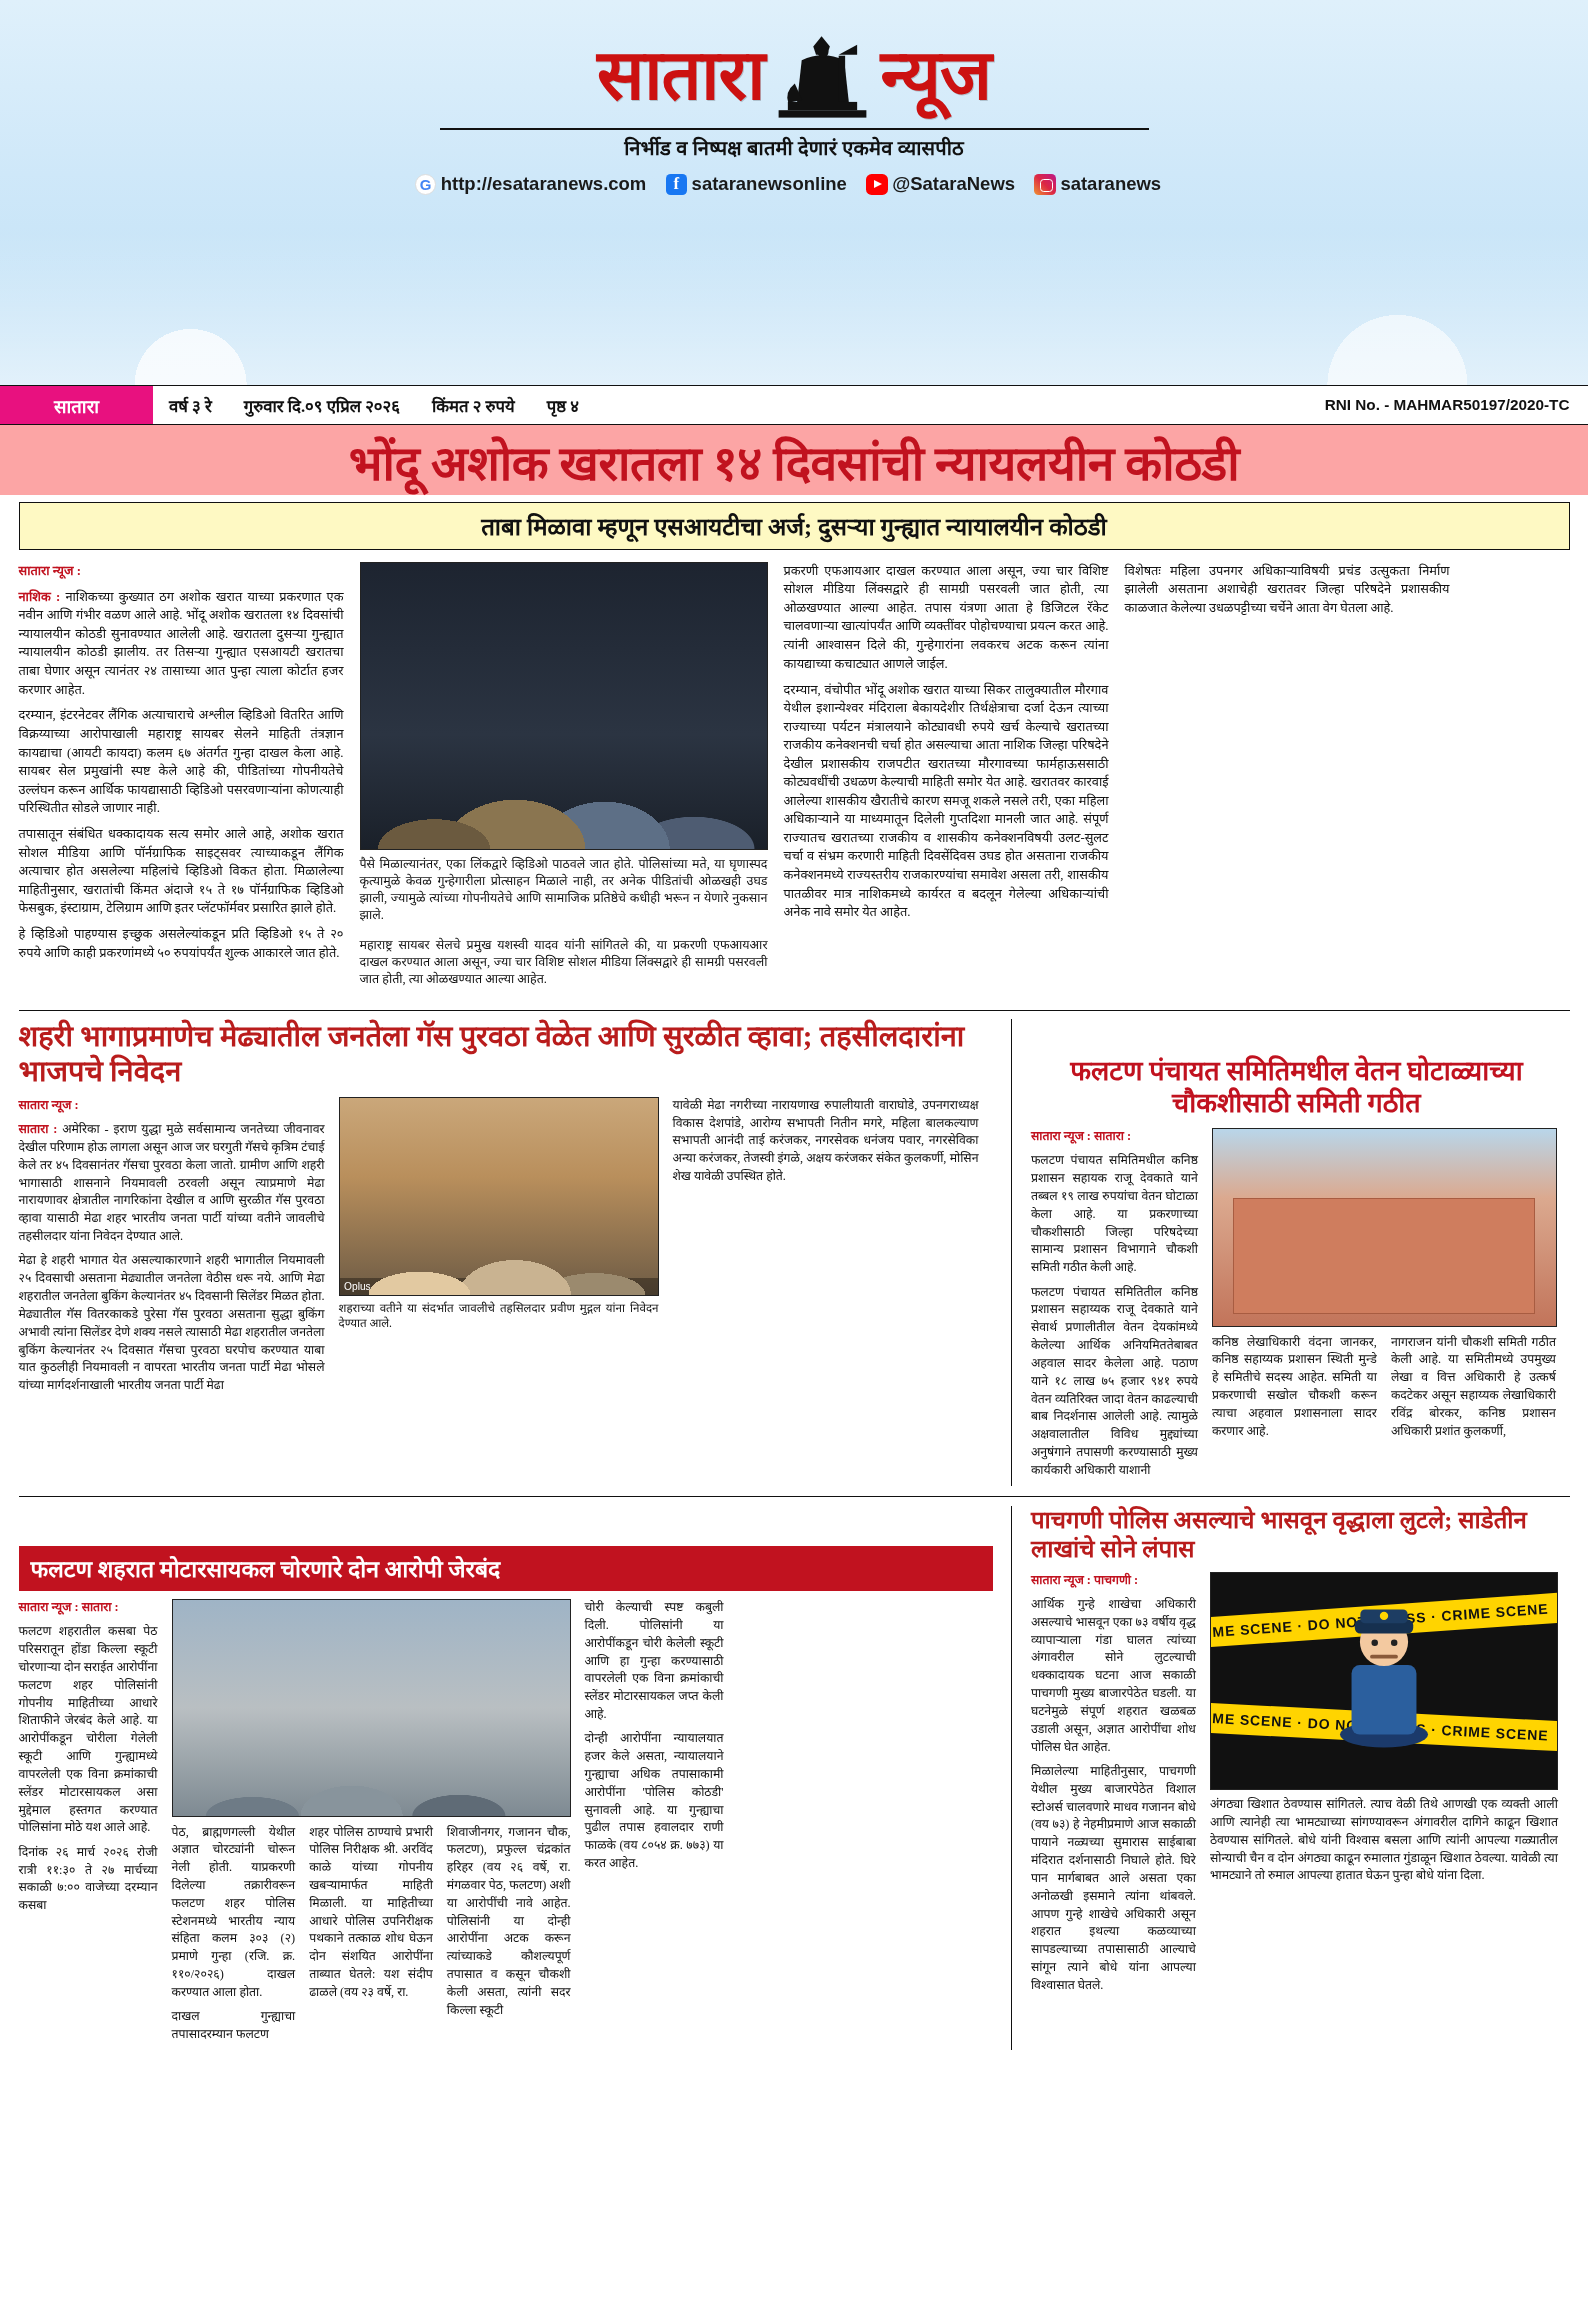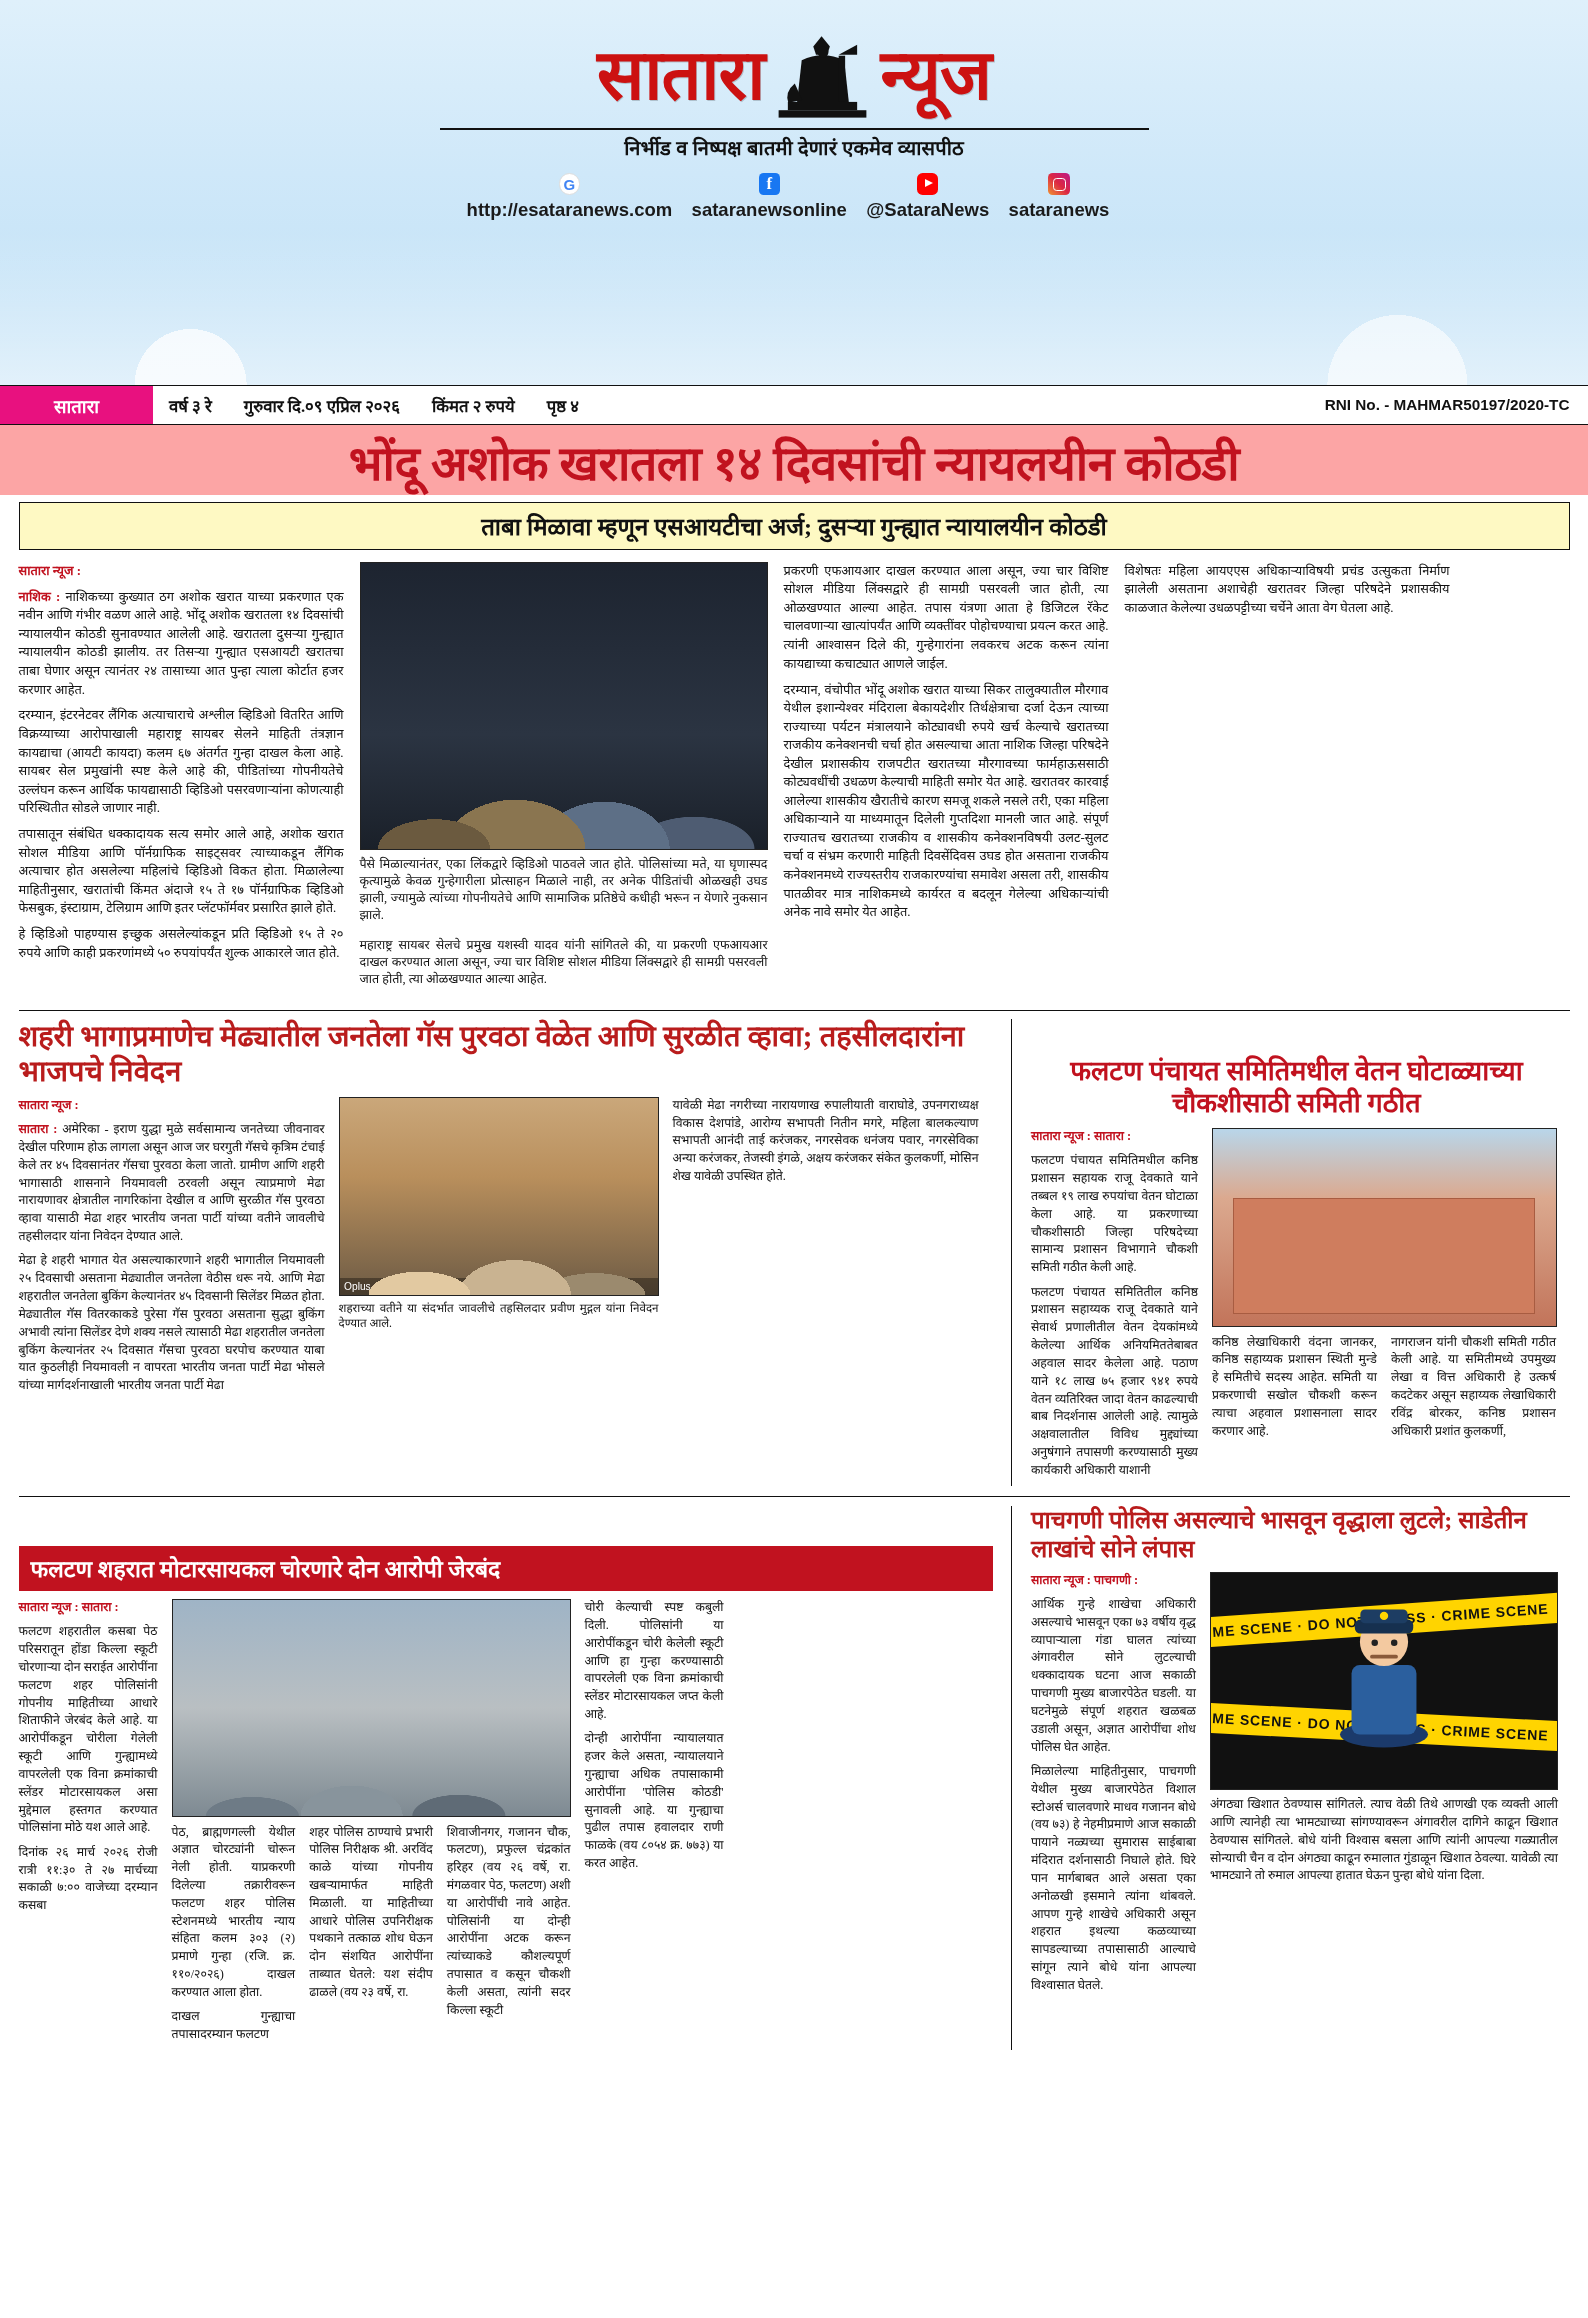--- a/index.html
+++ b/index.html
@@ -51,21 +51,21 @@
     margin: 2.8px auto 0; width: 709px; border-top: 2.3px solid #111; padding-top: 4.6px;
   }
   .tagline {
     font-family: "Liberation Serif", serif;
     font-size: 20px; font-weight: 700; color:#111; letter-spacing:0.2px;
   }
   .social-row {
     margin-top: 12px; display:flex; align-items:center; justify-content:center; gap: 7.4px;
     font-size: 18.5px; font-weight:700; color:#1a1a1a; font-family:"Liberation Sans",sans-serif;
   }
-  .social-item { display:flex; align-items:center; gap:4.6px; margin-right: 12px; flex-direction: column; }
+  .social-item { display:flex; align-items:center; gap:4.6px; margin-right: 12px; }
   .si-icon { width:21.3px;height:21.3px;border-radius:4.6px;display:inline-block;position:relative;flex:none;}
   .si-g { background:#fff; border:1.4px solid #ddd; border-radius:50%; }
   .si-g:after{content:"G";position:absolute;inset:0;display:flex;align-items:center;justify-content:center;font-size:15px;font-weight:700;color:#4285F4;font-family:"Liberation Sans",sans-serif;}
   .si-fb { background:#1877F2; }
   .si-fb:after{content:"f";position:absolute;inset:0;display:flex;align-items:center;justify-content:center;color:#fff;font-size:16.7px;font-weight:700;font-family:"Liberation Serif",serif;}
   .si-yt { background:#FF0000; border-radius:5.6px;}
   .si-yt:after{content:"";position:absolute;left:8px;top:6px;border-left:8px solid #fff;border-top:4.6px solid transparent;border-bottom:4.6px solid transparent;}
   .si-ig { background:linear-gradient(45deg,#f09433,#dc2743,#bc1888); }
   .si-ig:after{content:"";position:absolute;left:5.1px;top:5.1px;width:11px;height:11px;border:1.4px solid #fff;border-radius:3.7px;}
 
@@ -265,21 +265,21 @@
         <p class="photo-caption">पैसे मिळाल्यानंतर, एका लिंकद्वारे व्हिडिओ पाठवले जात होते. पोलिसांच्या मते, या घृणास्पद कृत्यामुळे केवळ गुन्हेगारीला प्रोत्साहन मिळाले नाही, तर अनेक पीडितांची ओळखही उघड झाली, ज्यामुळे त्यांच्या गोपनीयतेचे आणि सामाजिक प्रतिष्ठेचे कधीही भरून न येणारे नुकसान झाले.</p>
         <p class="photo-caption">महाराष्ट्र सायबर सेलचे प्रमुख यशस्वी यादव यांनी सांगितले की, या प्रकरणी एफआयआर दाखल करण्यात आला असून, ज्या चार विशिष्ट सोशल मीडिया लिंक्सद्वारे ही सामग्री पसरवली जात होती, त्या ओळखण्यात आल्या आहेत.</p>
       </div>
 
       <div class="col lead-col-4">
         <p>प्रकरणी एफआयआर दाखल करण्यात आला असून, ज्या चार विशिष्ट सोशल मीडिया लिंक्सद्वारे ही सामग्री पसरवली जात होती, त्या ओळखण्यात आल्या आहेत. तपास यंत्रणा आता हे डिजिटल रॅकेट चालवणाऱ्या खात्यांपर्यंत आणि व्यक्तींवर पोहोचण्याचा प्रयत्न करत आहे. त्यांनी आश्वासन दिले की, गुन्हेगारांना लवकरच अटक करून त्यांना कायद्याच्या कचाट्यात आणले जाईल.</p>
         <p>दरम्यान, वंचोपीत भोंदू अशोक खरात याच्या सिकर तालुक्यातील मौरगाव येथील इशान्येश्वर मंदिराला बेकायदेशीर तिर्थक्षेत्राचा दर्जा देऊन त्याच्या राज्याच्या पर्यटन मंत्रालयाने कोट्यावधी रुपये खर्च केल्याचे खरातच्या राजकीय कनेक्शनची चर्चा होत असल्याचा आता नाशिक जिल्हा परिषदेने देखील प्रशासकीय राजपटीत खरातच्या मौरगावच्या फार्महाऊससाठी कोट्यवधींची उधळण केल्याची माहिती समोर येत आहे. खरातवर कारवाई आलेल्या शासकीय खैरातीचे कारण समजू शकले नसले तरी, एका महिला अधिकाऱ्याने या माध्यमातून दिलेली गुप्तदिशा मानली जात आहे. संपूर्ण राज्यातच खरातच्या राजकीय व शासकीय कनेक्शनविषयी उलट-सुलट चर्चा व संभ्रम करणारी माहिती दिवसेंदिवस उघड होत असताना राजकीय कनेक्शनमध्ये राज्यस्तरीय राजकारण्यांचा समावेश असला तरी, शासकीय पातळीवर मात्र नाशिकमध्ये कार्यरत व बदलून गेलेल्या अधिकाऱ्यांची अनेक नावे समोर येत आहेत.</p>
       </div>
 
       <div class="col lead-col-5">
-        <p>विशेषतः महिला आयएएस अधिकाऱ्याविषयी प्रचंड उत्सुकता निर्माण झालेली असताना अशाचेही खरातवर जिल्हा परिषदेने प्रशासकीय काळजात केलेल्या उधळपट्टीच्या चर्चेने आता वेग घेतला आहे.</p>
+        <p>विशेषतः महिला उपनगर अधिकाऱ्याविषयी प्रचंड उत्सुकता निर्माण झालेली असताना अशाचेही खरातवर जिल्हा परिषदेने प्रशासकीय काळजात केलेल्या उधळपट्टीच्या चर्चेने आता वेग घेतला आहे.</p>
       </div>
     </div>
 
     <div class="rule-h"></div>
 
     <div class="two-up">
       <div class="left-pack">
         <div class="sec-head black" style="font-size:29px;">शहरी भागाप्रमाणेच मेढ्यातील जनतेला गॅस पुरवठा वेळेत आणि सुरळीत व्हावा; तहसीलदारांना भाजपचे निवेदन</div>
         <div class="sub-cols">
           <div class="sc" style="width:306px;">

